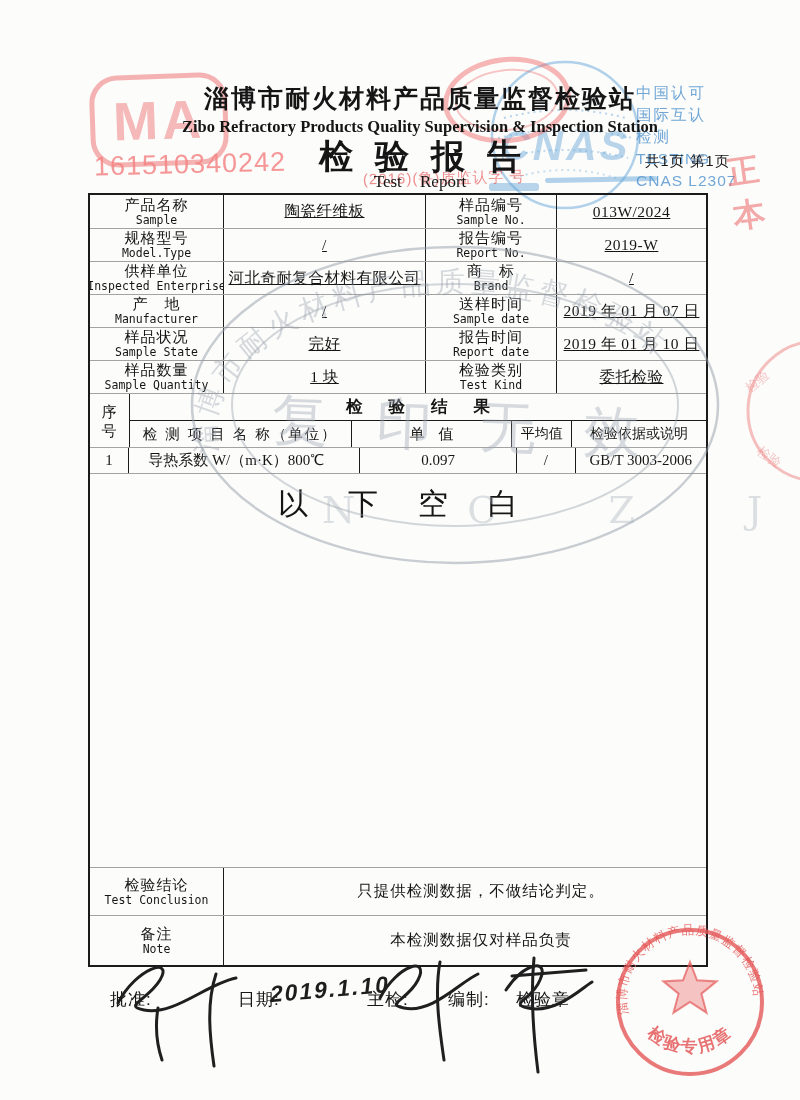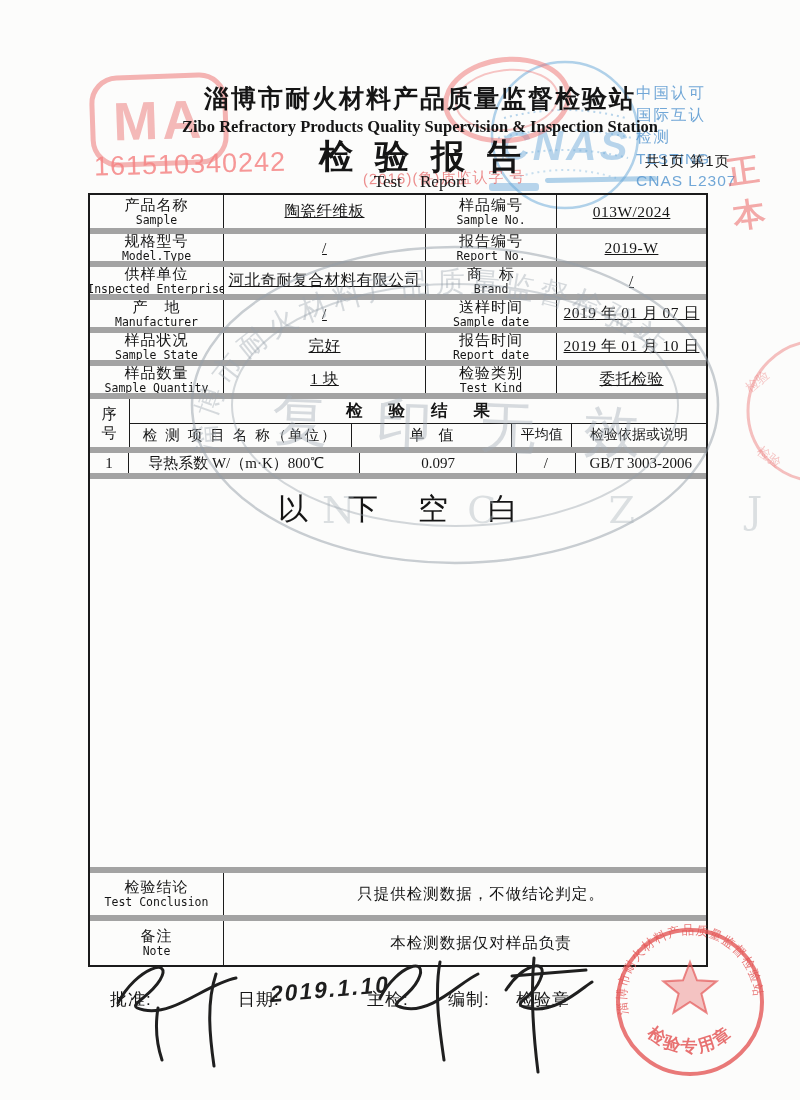--- a/index.html
+++ b/index.html
@@ -31,21 +31,21 @@
   .accr .en-line{letter-spacing:1px;}
   .original-mark{position:absolute;left:730px;top:147px;font-size:32px;font-weight:bold;
                  color:rgba(235,100,100,0.55);letter-spacing:6px;transform:rotate(-8deg);z-index:2;}
   .blue-smear1{position:absolute;left:545px;top:177px;width:112px;height:5px;background:rgba(100,165,215,0.5);
                border-radius:3px;transform:rotate(-1deg);z-index:1;}
   .blue-smear2{position:absolute;left:489px;top:183px;width:50px;height:8px;background:rgba(100,165,215,0.45);
                border-radius:3px;z-index:1;}
   
   .tbl{position:absolute;left:88px;top:193px;width:620px;border:2px solid #1b1b1b;z-index:1;box-sizing:border-box;background:transparent;}
   .trow{display:flex;box-sizing:border-box;}
-  .bt{border-top:6px solid #a3a3a3;}
+  .bt{border-top:1px solid #a3a3a3;}
   .cell{box-sizing:border-box;display:flex;flex-direction:column;align-items:center;justify-content:center;overflow:hidden;text-align:center;}
   .bl{border-left:1px solid #1b1b1b;}
   .irow{height:33px;}
   .c1{width:133px;} .c2{width:202px;} .c3{width:131px;} .c4{width:150px;}
   .cn{font-size:15px;line-height:16px;letter-spacing:1px;white-space:nowrap;}
   .en{font-family:"DejaVu Sans Mono",monospace;font-size:11.5px;line-height:14px;white-space:nowrap;}
   .val{font-family:"Liberation Serif",serif;font-size:15.5px;letter-spacing:0.5px;white-space:nowrap;text-decoration:underline;}
   .rhead-block{height:54px;}
   .no-col{width:39px;}
   .no-col .cn{line-height:19px;}

